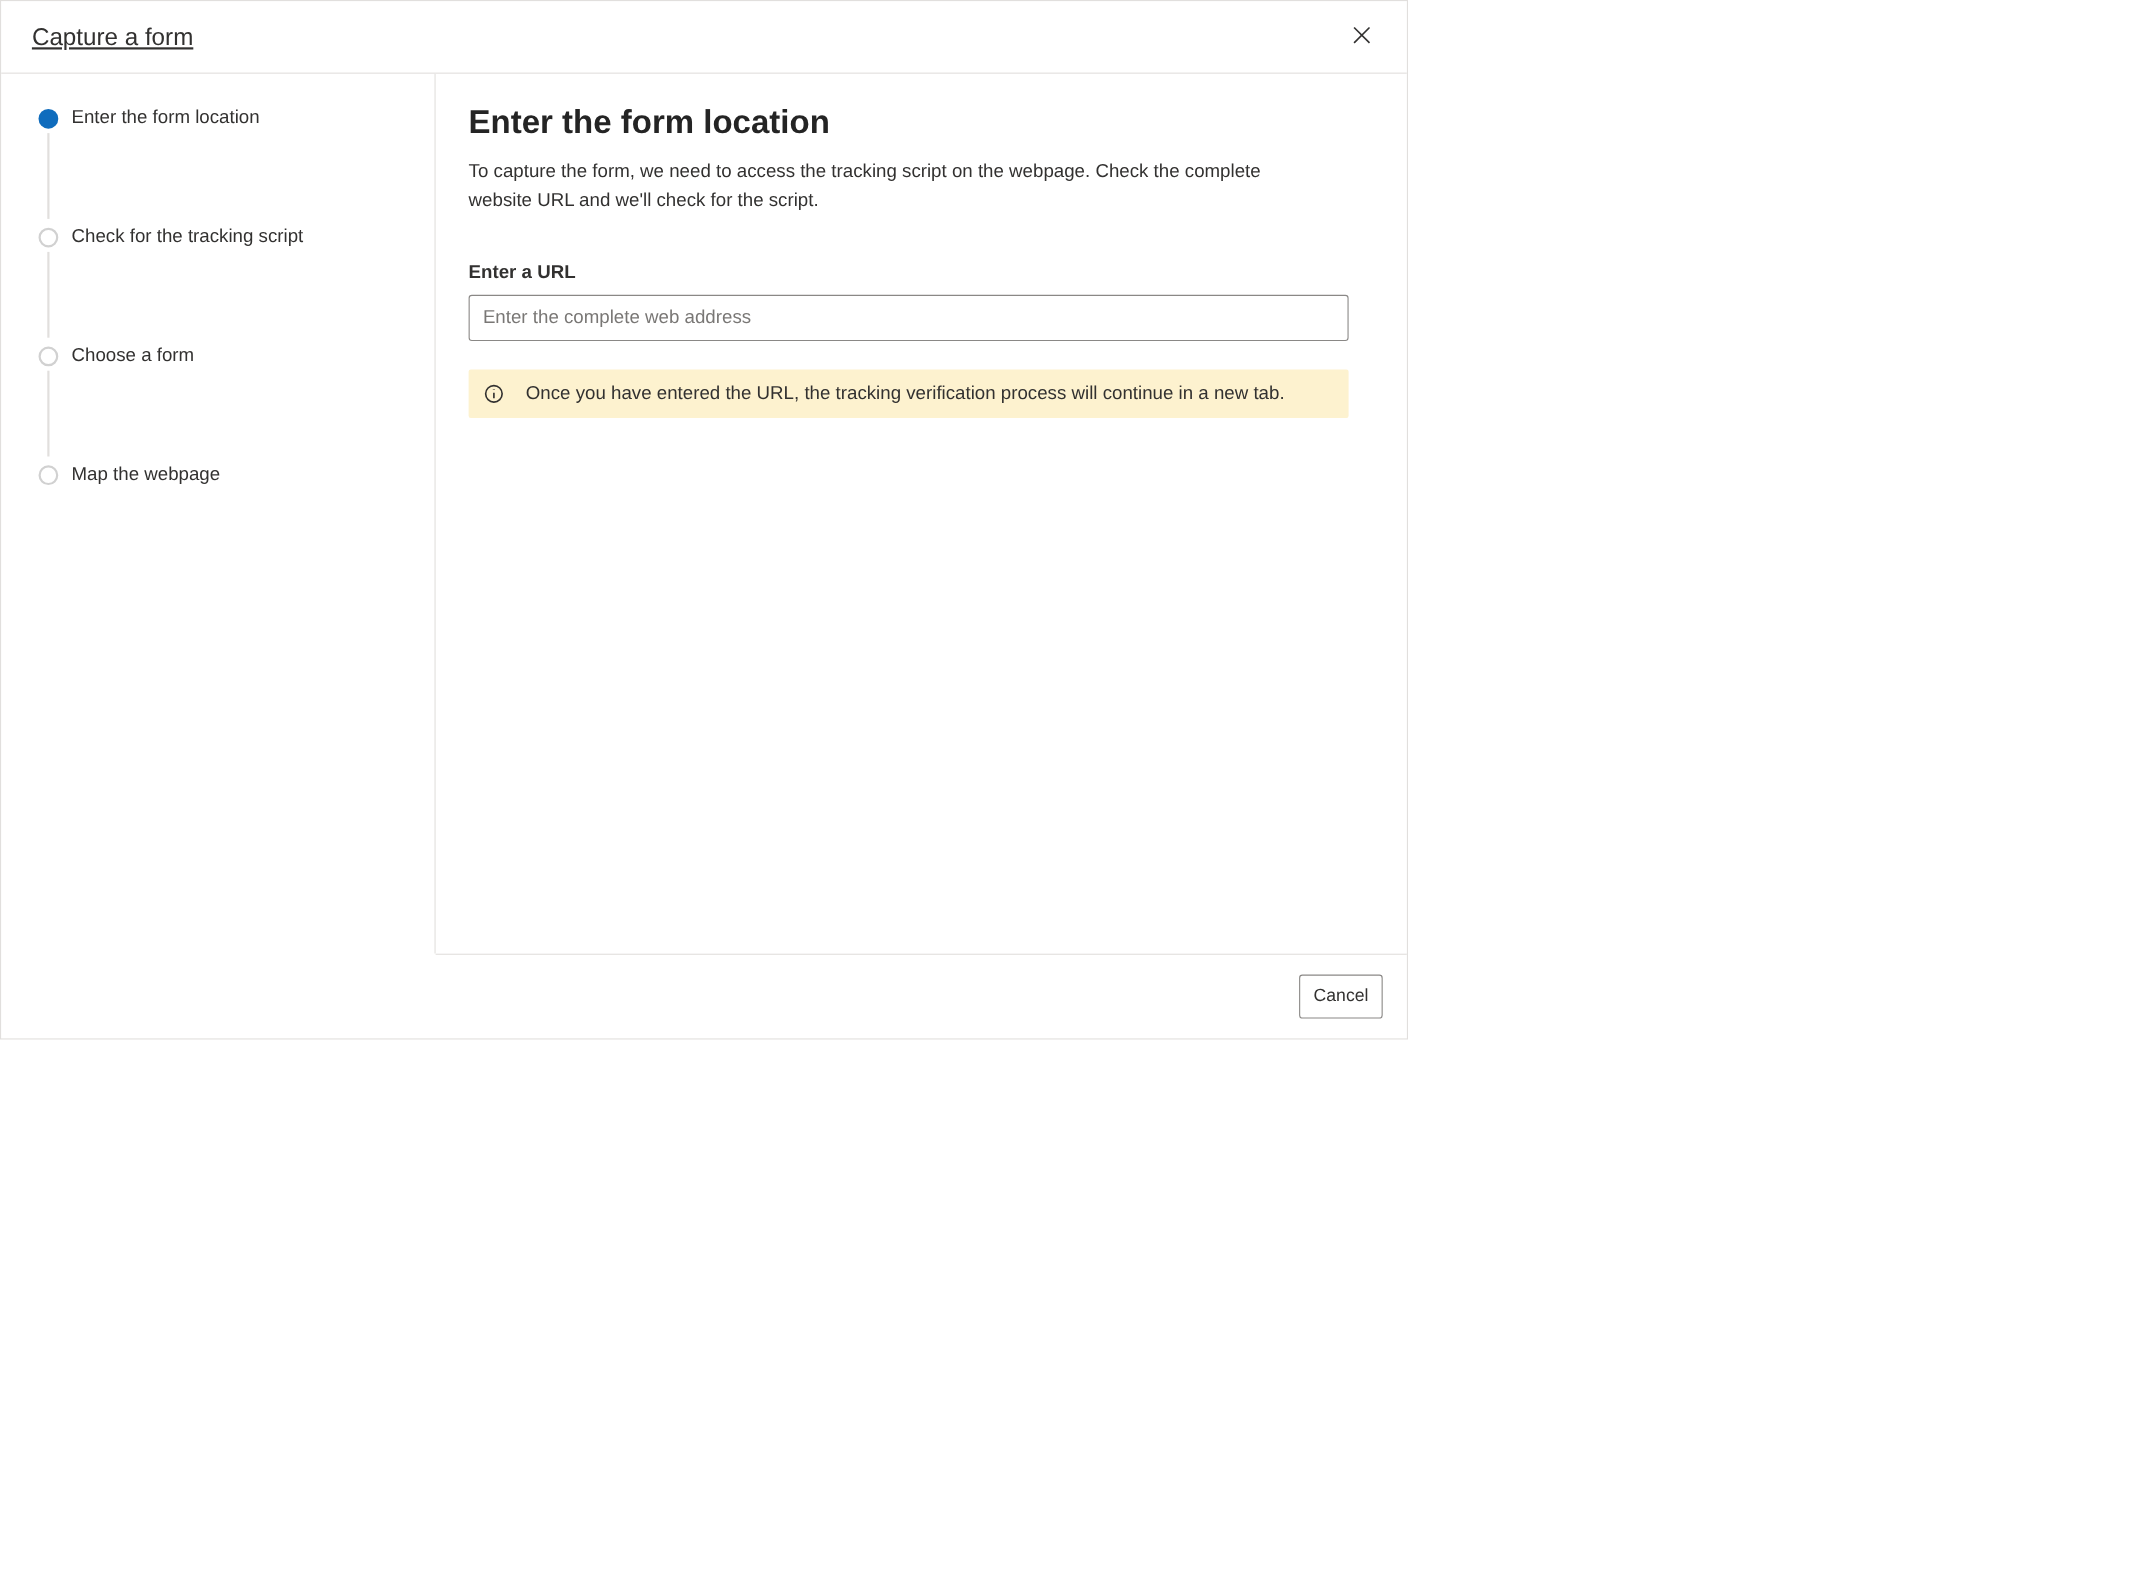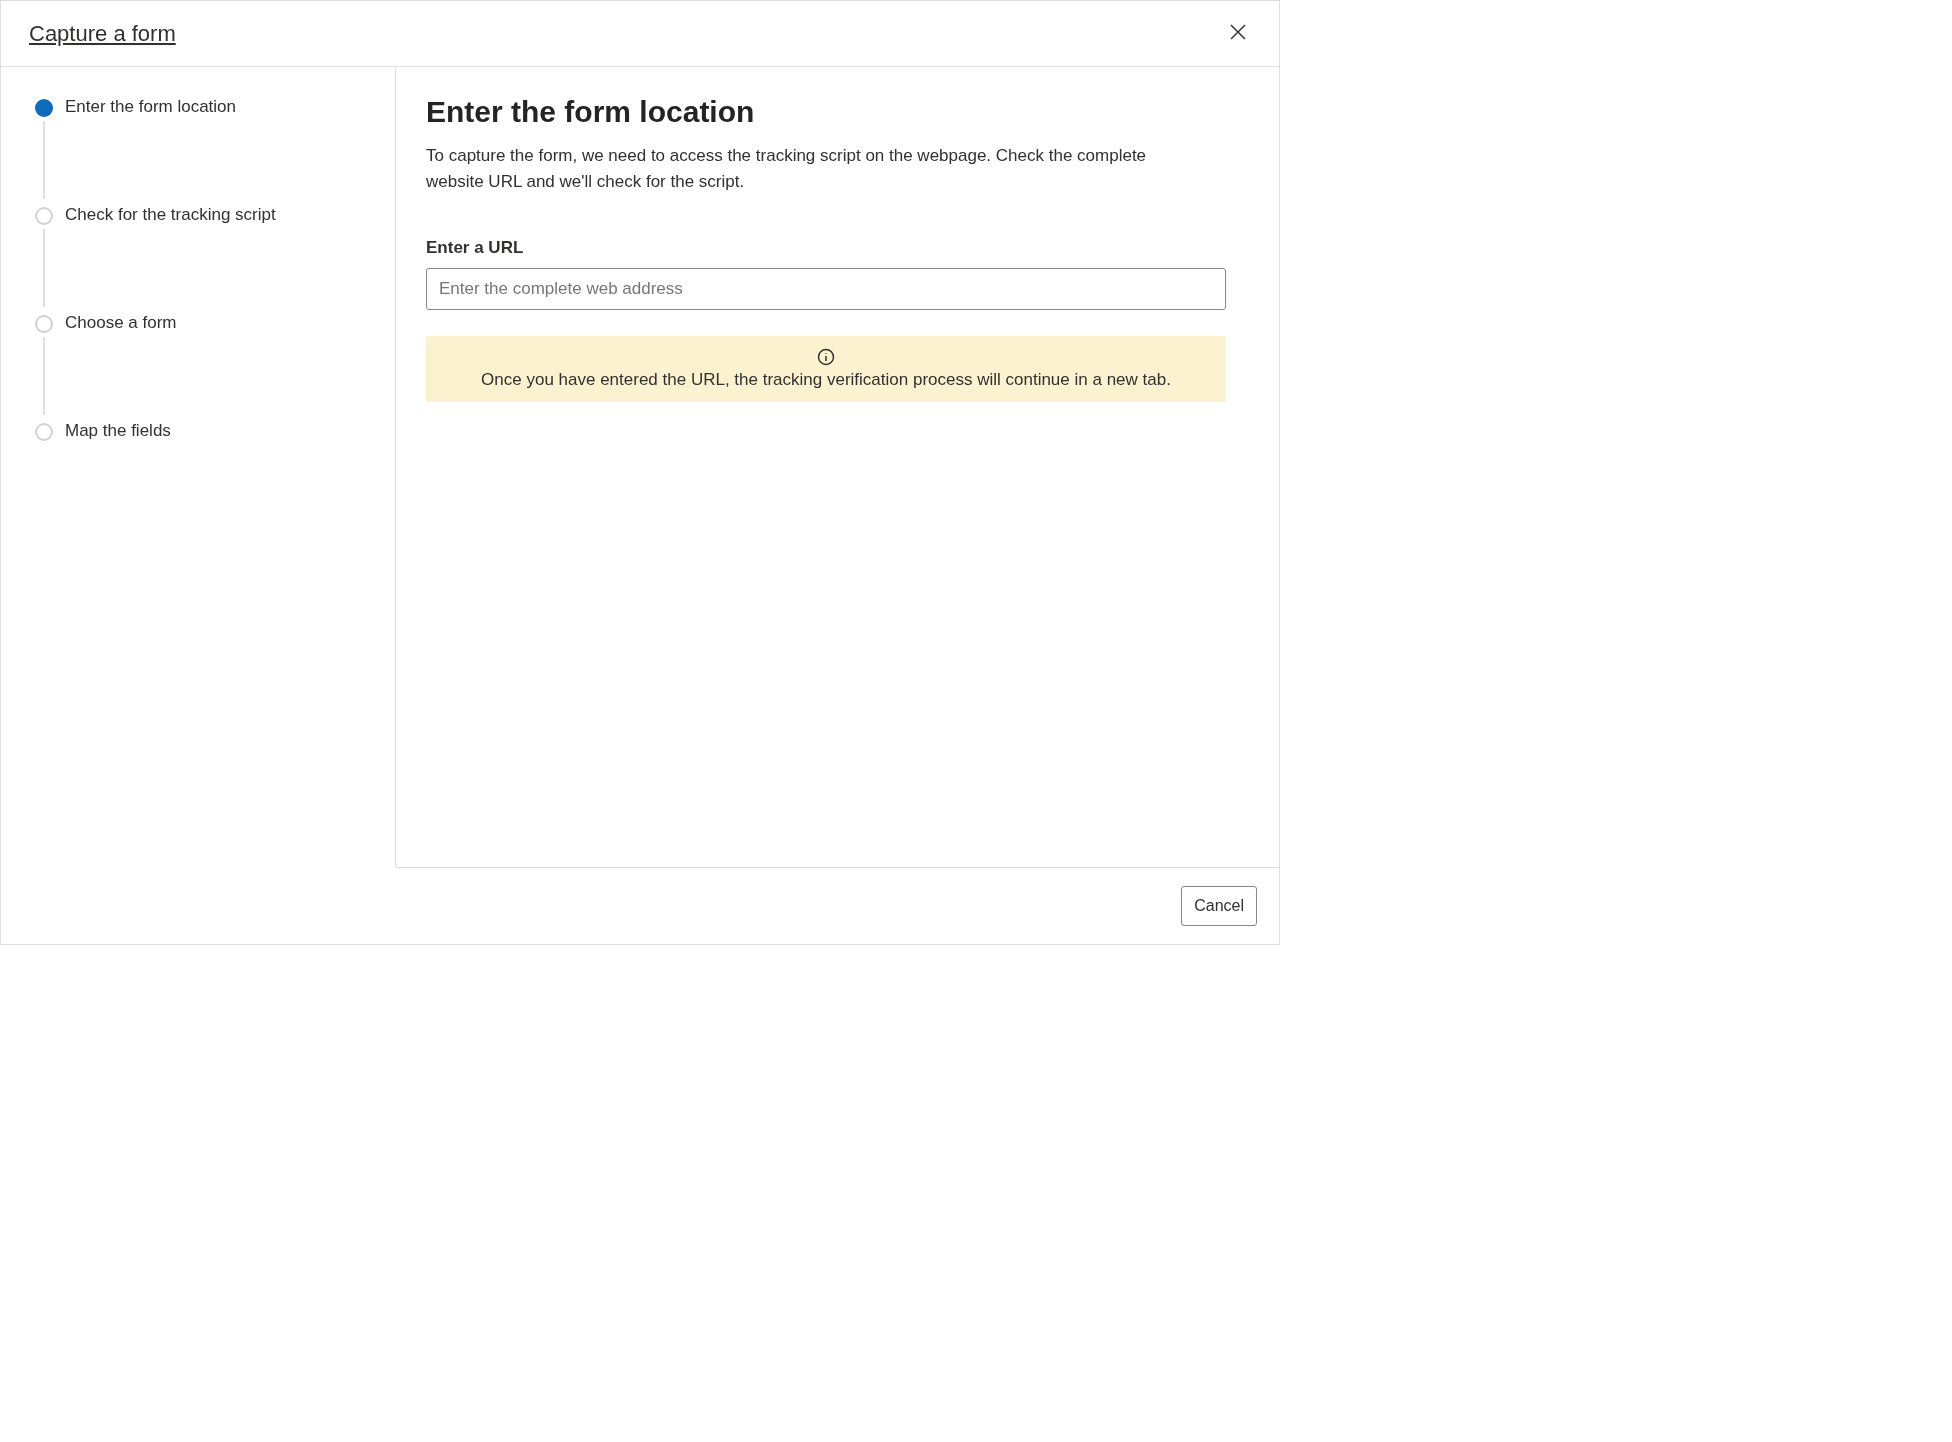--- a/index.html
+++ b/index.html
@@ -143,23 +143,22 @@
     .url-input::placeholder {
       color: #797775;
     }
     .info-banner {
       margin-top: 26px;
       max-width: 800px;
       background: #fdf2cf;
       padding: 12px 14px;
       display: flex;
       align-items: center;
-      gap: 4px;
+      gap: 20px;
       border-radius: 2px;
-      flex-direction: column;
     }
     .info-icon {
       width: 18px;
       height: 18px;
       flex-shrink: 0;
     }
     .info-icon svg {
       width: 100%;
       height: 100%;
       stroke: #323130;
@@ -217,21 +216,21 @@
         <span class="step-label">Check for the tracking script</span>
       </li>
       <li class="step inactive">
         <span class="step-indicator"></span>
         <span class="step-connector"></span>
         <span class="step-label">Choose a form</span>
       </li>
       <li class="step inactive">
         <span class="step-indicator"></span>
 
-        <span class="step-label">Map the fields</span>
+        <span class="step-label">Map the webpage</span>
       </li>
     </ul>
   </nav>
 
   <main class="main">
     <h1 class="main-title">Enter the form location</h1>
     <p class="main-description">To capture the form, we need to access the tracking script on the webpage. Check the complete website URL and we'll check for the script.</p>
 
     <label class="field-label">Enter a URL</label>
     <input type="text" class="url-input" placeholder="Enter the complete web address" style="">

